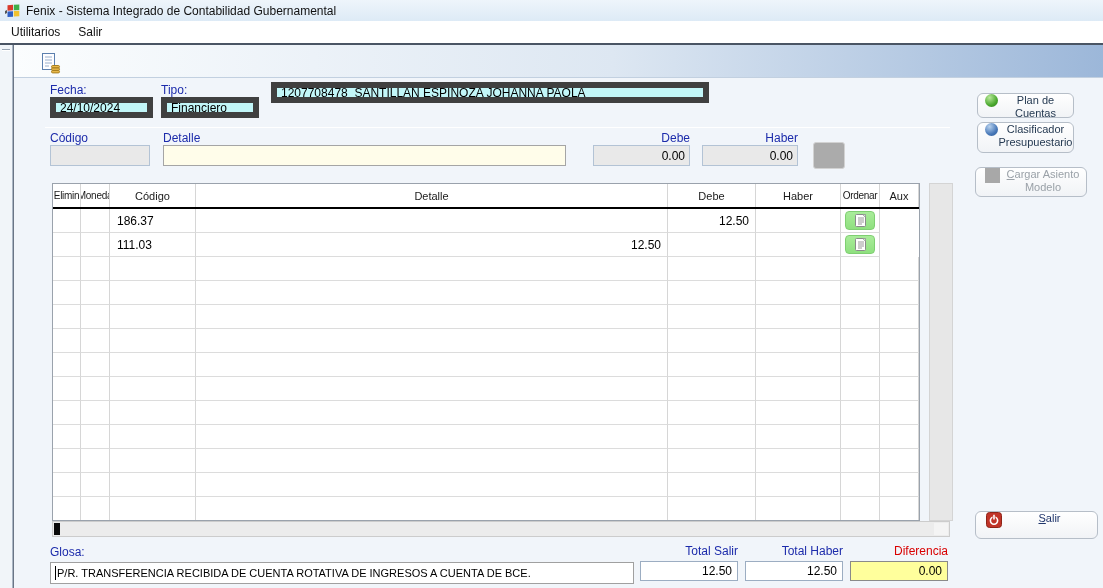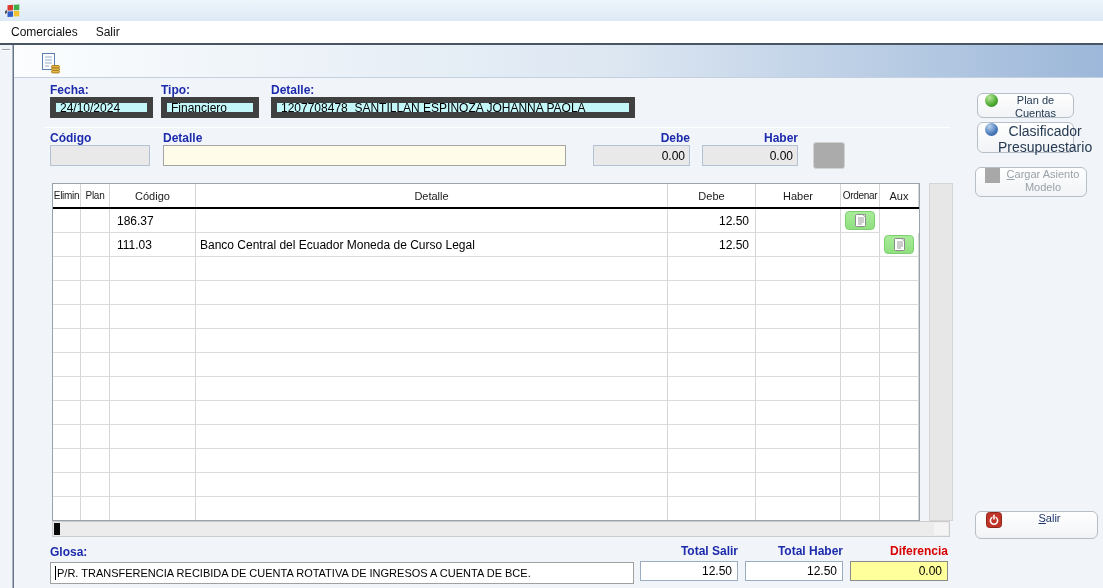--- a/index.html
+++ b/index.html
@@ -24,21 +24,21 @@
 
   
   .left-strip{left:0;top:45px;width:13px;height:543px;background:#f1f5f9;border-right:1px solid #aab6c4}
   .grip{left:2px;top:49px;width:8px;height:2px;border-top:1px solid #9aa6b4;border-bottom:1px solid #fff}
 
   
   .topband{left:14px;top:45px;width:1089px;height:33px;background:linear-gradient(to right,#fbfdfe,#dde7f2 55%,var(--band-blue));border-bottom:1px solid #c2d0e0}
   .tool-btn{left:36px;top:50px;width:28px;height:26px;display:flex;align-items:center;justify-content:center;background:transparent;border:none;cursor:pointer}
 
   
-  .lbl{position:absolute;font-size:12px;font-weight:bold;color:var(--label-navy);white-space:nowrap}
+  .lbl{position:absolute;font-size:12px;font-weight:normal;color:var(--label-navy);white-space:nowrap}
   .fld{position:absolute;height:21px;font-size:12px;color:#000;display:flex;align-items:center;padding:0 4px;white-space:pre;overflow:hidden}
   .cyan{background:var(--field-cyan);border:6px solid #404040}
   .gray{background:var(--field-disabled);border:1px solid #b3c3d5}
   .cream{background:var(--field-cream);border:1px solid #a5a5a5}
   .num{justify-content:flex-end}
   .groove{position:absolute;height:1px;background:#bcc6d2;border-bottom:1px solid #fff}
 
   .square-btn{left:813px;top:142px;width:32px;height:27px;background:#ababab;border:1px solid #d2d2d2;border-radius:3px;cursor:pointer}
 
   
@@ -59,21 +59,21 @@
   .hthumb{position:absolute;left:1px;top:1px;width:6px;height:12px;background:#0a0a0a}
   .hscroll-end{position:absolute;right:1px;top:1px;width:14px;height:12px;background:#f4f4f4}
 
   
   .btn{position:absolute;background:linear-gradient(#ffffff,#f1f3f6);border:1px solid #b6bec8;border-radius:6px;display:flex;font-size:11px;color:#253a52;cursor:pointer;line-height:1.15}
   .btn .txt{flex:1;text-align:center}
   .sphere{width:13px;height:13px;border-radius:50%;flex:0 0 13px;margin-left:7px}
   .sphere.green{background:radial-gradient(circle at 35% 28%,#b8e89a,#4aa82e 60%,#2d7a1a)}
   .sphere.blue{background:radial-gradient(circle at 35% 28%,#b8d2ee,#4878b8 60%,#2d5a94)}
   .btn-plan{left:977px;top:93px;width:97px;height:25px}
-  .btn-clasif{left:977px;top:122px;width:97px;height:31px;font-size:14px}
+  .btn-clasif{left:977px;top:122px;width:97px;height:31px;font-size:11px}
   .btn-cargar{left:975px;top:167px;width:112px;height:30px;color:#9aa1a8}
   .btn-cargar .sq{width:15px;height:15px;background:#a8a8a8;flex:0 0 15px;margin-left:9px}
   .btn-salir{left:975px;top:511px;width:123px;height:28px;color:#20356b}
   .btn-salir svg{margin-left:10px}
 
   
   .lbl-red{color:var(--diferencia-red)}
   .right-lbl{text-align:right}
   .foot-fld{position:absolute;height:20px;font-size:12px;background:#fff;border:1px solid #9cadc2;display:flex;align-items:center;justify-content:flex-end;padding:0 5px;color:#000}
   .glosa-fld{left:50px;top:562px;width:584px;height:22px;background:#fff;border:1px solid #a0a0a0;justify-content:flex-start;font-size:11px}
@@ -88,24 +88,25 @@
     <svg width="16" height="16" viewBox="0 0 16 16">
       <path d="M1 8 L3 7 L3 10 L1 11 Z" fill="#555"></path>
       <g transform="skewY(-4)">
         <rect x="3.5" y="2.5" width="5.5" height="5.5" fill="#d93a2b"></rect>
         <rect x="9.8" y="2.5" width="5.5" height="5.5" fill="#3fae49"></rect>
         <rect x="3.5" y="8.8" width="5.5" height="5.5" fill="#2f5fc4"></rect>
         <rect x="9.8" y="8.8" width="5.5" height="5.5" fill="#f2c230"></rect>
       </g>
     </svg>
   </span>
+  <span class="title-text">Fenix - Sistema Integrado de Contabilidad Gubernamental</span>
 </div>
 
 <div class="abs menubar">
-  <span class="menu-item">Comerciales</span>
+  <span class="menu-item">Utilitarios</span>
   <span class="menu-item">Salir</span>
 </div>
 <div class="abs frame-top"></div>
 
 <div class="abs left-strip"></div>
 <div class="abs grip"></div>
 <div class="abs frame-left"></div>
 
 <div class="abs topband"></div>
 <button class="abs tool-btn">
@@ -122,42 +123,42 @@
   </span>
 </button>
 
 <div class="lbl" style="left:50px;top:83px">Fecha:</div>
 <div class="fld cyan" style="left:50px;top:97px;width:103px">24/10/2024</div>
 
 <div class="lbl" style="left:161px;top:83px">Tipo:</div>
 <div class="fld cyan" style="left:161px;top:97px;width:98px">Financiero</div>
 
 <div class="lbl" style="left:271px;top:83px">Detalle:</div>
-<div class="fld cyan" style="left:271px;top:97px;width:364px">1207708478  SANTILLAN ESPINOZA JOHANNA PAOLA</div>
+<div class="fld cyan" style="left:271px;top:82px;width:438px">1207708478  SANTILLAN ESPINOZA JOHANNA PAOLA</div>
 
 <div class="groove" style="left:45px;top:127px;width:905px"></div>
 
 <div class="lbl" style="left:50px;top:131px">Código</div>
 <div class="fld gray" style="left:50px;top:145px;width:100px"></div>
 
 <div class="lbl" style="left:163px;top:131px">Detalle</div>
 <div class="fld cream" style="left:163px;top:145px;width:403px"></div>
 
 <div class="lbl right-lbl" style="left:593px;top:131px;width:97px">Debe</div>
 <div class="fld gray num" style="left:593px;top:145px;width:97px">0.00</div>
 
 <div class="lbl right-lbl" style="left:702px;top:131px;width:96px">Haber</div>
 <div class="fld gray num" style="left:702px;top:145px;width:96px">0.00</div>
 
 <button class="abs square-btn"></button>
 
 <div class="abs grid">
   <div class="grow ghead">
     <div class="gcell small">Elimin</div>
-    <div class="gcell small">Plan</div>
+    <div class="gcell small">Moneda</div>
     <div class="gcell">Código</div>
     <div class="gcell">Detalle</div>
     <div class="gcell">Debe</div>
     <div class="gcell">Haber</div>
     <div class="gcell small">Ordenar</div>
     <div class="gcell">Aux</div>
   </div>
   <div id="grid-body">
       <div class="grow body">
         <div class="gcell c0"></div>
@@ -173,21 +174,20 @@
               <path d="M4 5h6M4 7h6M4 9h6M4 11h4" stroke="#9a9a9a" stroke-width="1"></path>
               <path d="M8.5 1.5 L11.5 1.5 L11.5 4.5 Z" fill="#cfe8cf" stroke="#8a8a8a" stroke-width="0.6"></path>
             </svg>
           </button>
         </div>
       </div>
       <div class="grow body">
         <div class="gcell c0"></div>
         <div class="gcell c1"></div>
         <div class="gcell c2">111.03</div>
-        <div class="gcell c3">Banco Central del Ecuador Moneda de Curso Legal</div>
         <div class="gcell c4">12.50</div>
         <div class="gcell c5"></div>
         <div class="gcell c6"></div>
         <div class="gcell c7">
           <button class="aux-btn">
             <svg width="13" height="15" viewBox="0 0 13 15">
               <rect x="1.5" y="1.5" width="10" height="12" rx="1" fill="#fff" stroke="#8a8a8a"></rect>
               <path d="M4 5h6M4 7h6M4 9h6M4 11h4" stroke="#9a9a9a" stroke-width="1"></path>
               <path d="M8.5 1.5 L11.5 1.5 L11.5 4.5 Z" fill="#cfe8cf" stroke="#8a8a8a" stroke-width="0.6"></path>
             </svg>

